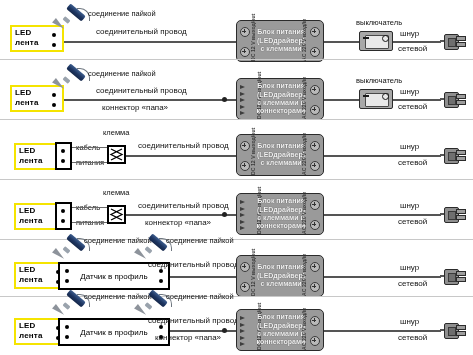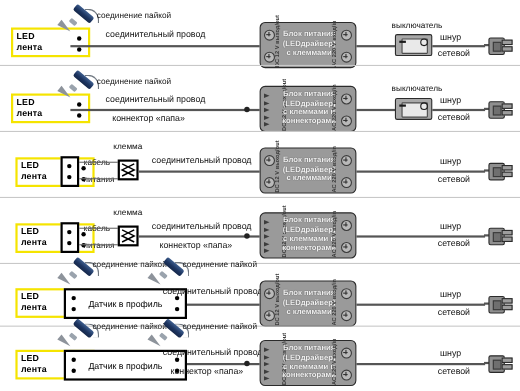--- a/index.html
+++ b/index.html
@@ -13,21 +13,21 @@
   .diagram{position:relative;width:473px;height:355px;}
 
   .row{position:absolute;left:0;width:473px;height:60px;}
 
   
   .sep{position:absolute;left:0;width:473px;height:1px;background:#c8c8c8;}
 
   
   .led-box{
     position:absolute;
-    width:72px;height:27px;
+    width:54px;height:27px;
     border:2px solid #f5e400;
     background:#ffffff;
     box-sizing:border-box;
   }
   .led-box .lbl{
     position:absolute;left:3px;top:1px;
     font-size:8px;font-weight:bold;color:#000;
     line-height:10px;letter-spacing:.2px;
   }
   .led-box .lbl span{display:block;}

